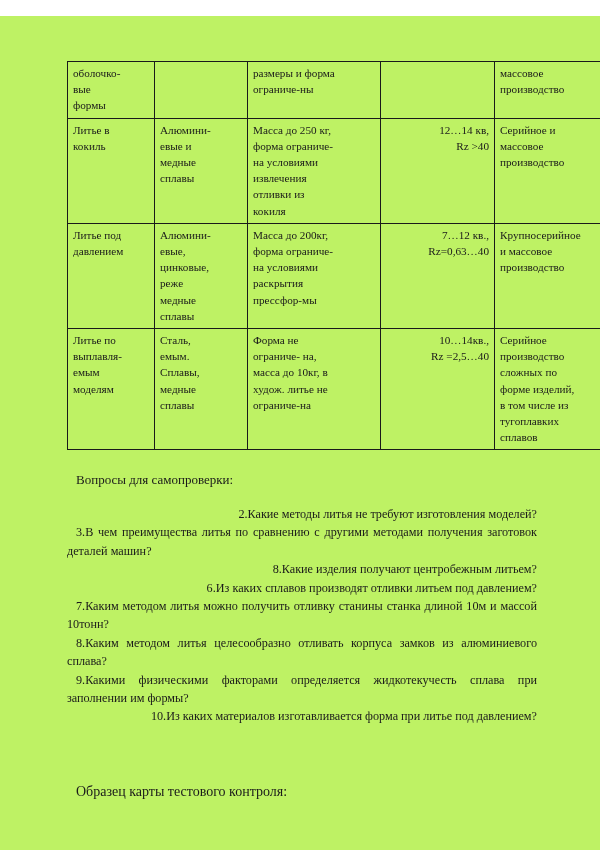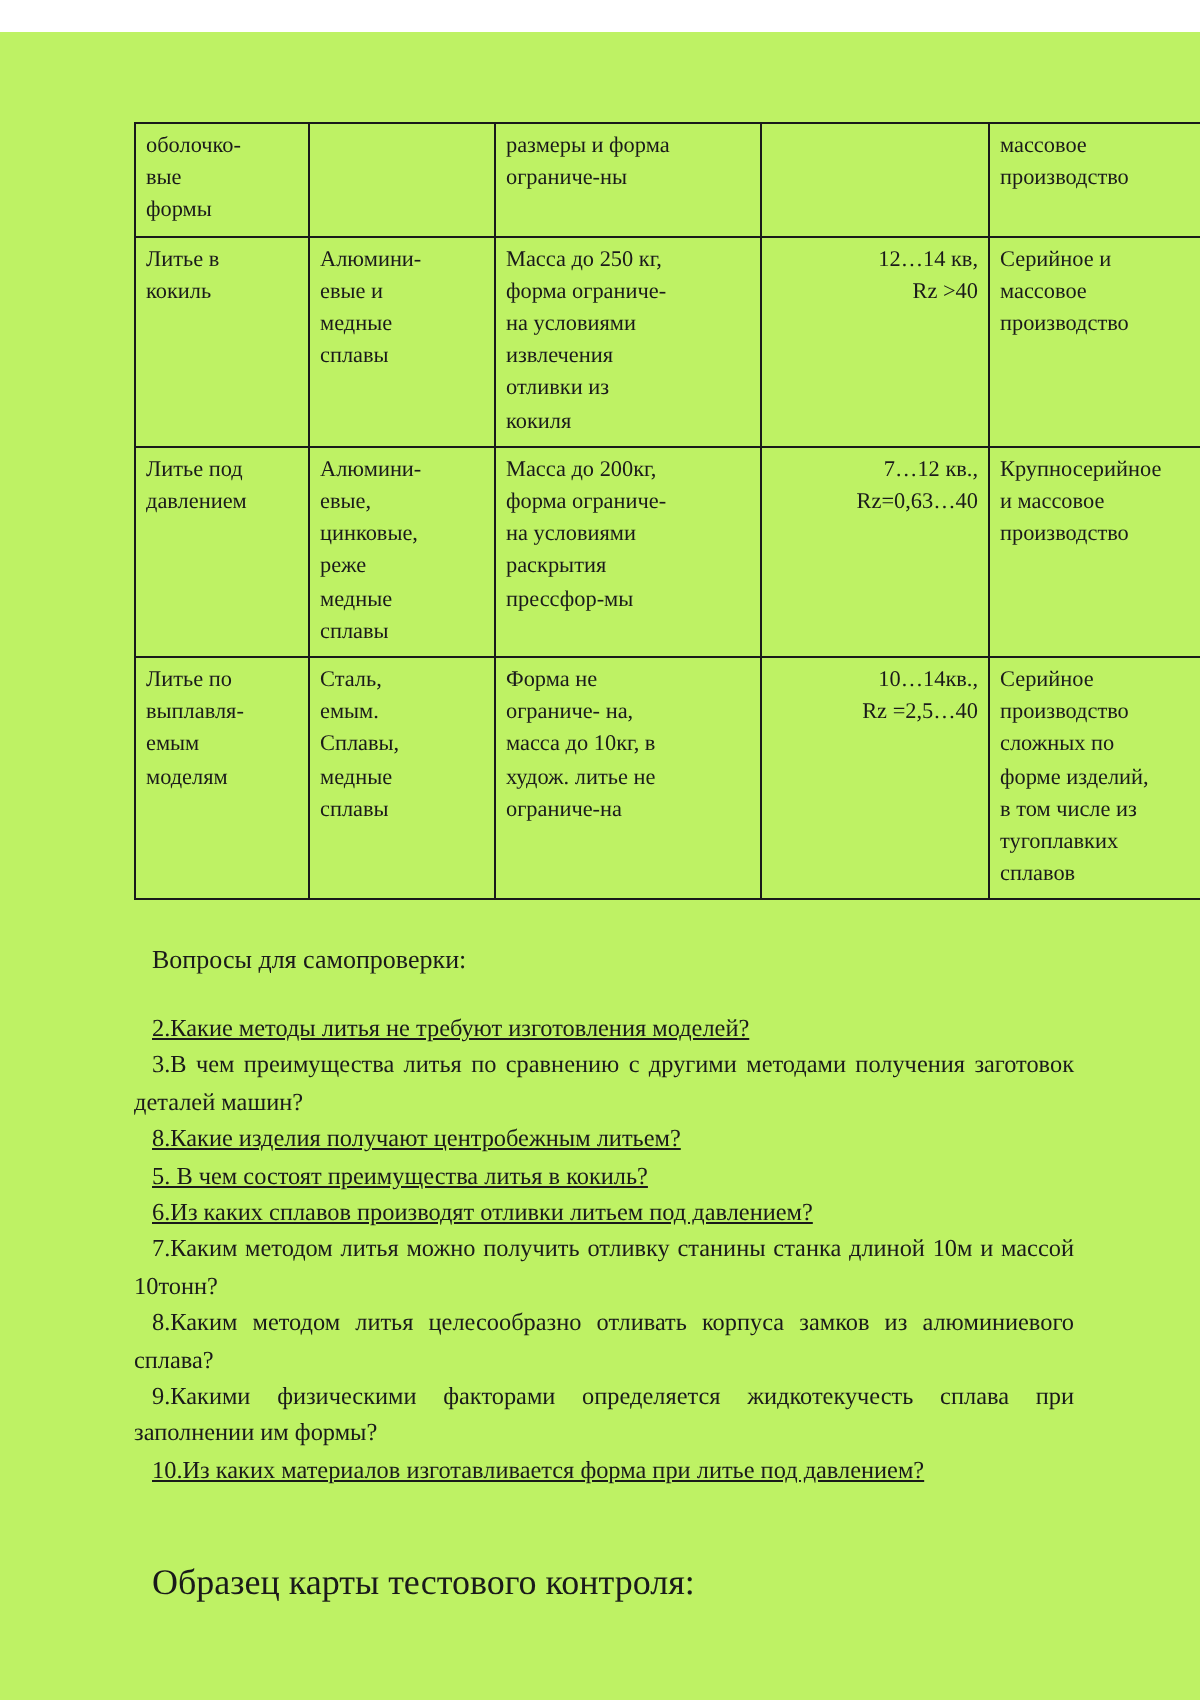--- a/index.html
+++ b/index.html
@@ -77,30 +77,29 @@
   .q-item {
     font-size: 12.2px;
     line-height: 18.4px;
     margin: 0;
     padding: 0 0 0 0;
     text-indent: 9px;
     text-align: justify;
     text-justify: inter-word;
   }
   .q-item.no-justify {
-    text-align: left;
-    text-decoration: underline;
+    text-align: right;
   }
 
   
   .sample-note {
     position: absolute;
     left: 76px;
     top: 767px;
-    font-size: 18px;
+    font-size: 14px;
     line-height: 17px;
   }
 </style>
 </head>
 <body>
 
 <div class="page">
 
   <table class="casting-table">
     <tbody>
@@ -220,21 +219,20 @@
       </tr>
     </tbody>
   </table>
 
   <div class="questions">
     <p class="q-heading">Вопросы для самопроверки:</p>
     <ol class="q-list">
       <li class="q-item no-justify">2.Какие методы литья не требуют изготовления моделей?</li>
       <li class="q-item">3.В чем преимущества литья по сравнению с другими методами  получения заготовок деталей машин?</li>
       <li class="q-item no-justify">8.Какие изделия получают центробежным литьем?</li>
-      <li class="q-item no-justify">5. В чем состоят преимущества литья в кокиль?</li>
       <li class="q-item no-justify">6.Из каких сплавов производят отливки литьем под давлением?</li>
       <li class="q-item">7.Каким методом литья можно  получить  отливку  станины  станка длиной 10м и массой 10тонн?</li>
       <li class="q-item">8.Каким методом литья целесообразно  отливать  корпуса   замков из алюминиевого сплава?</li>
       <li class="q-item">9.Какими  физическими  факторами  определяется   жидкотекучесть сплава при заполнении им формы?</li>
       <li class="q-item no-justify">10.Из каких материалов изготавливается форма при литье под давлением?</li>
     </ol>
   </div>
 
   <div class="sample-note">Образец карты тестового контроля:</div>
 

